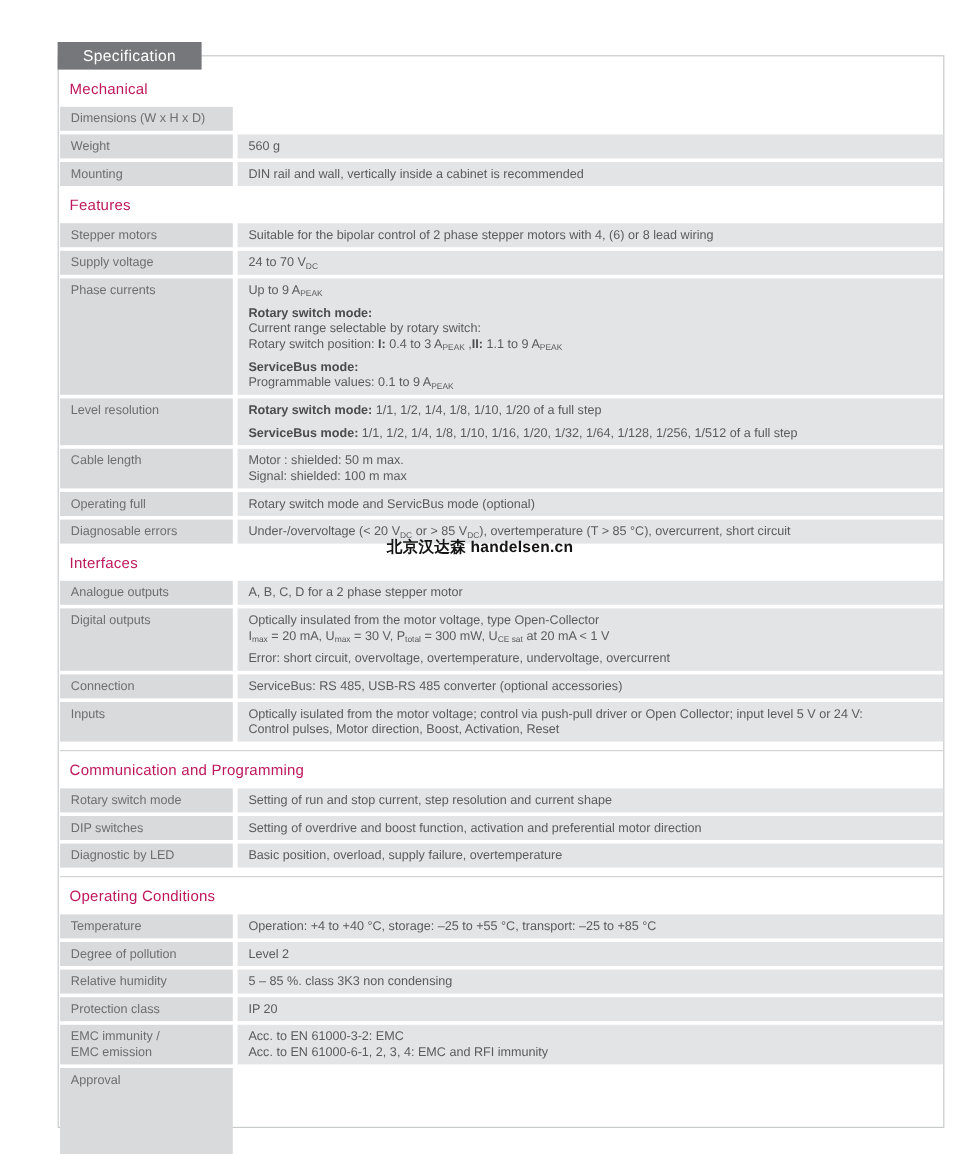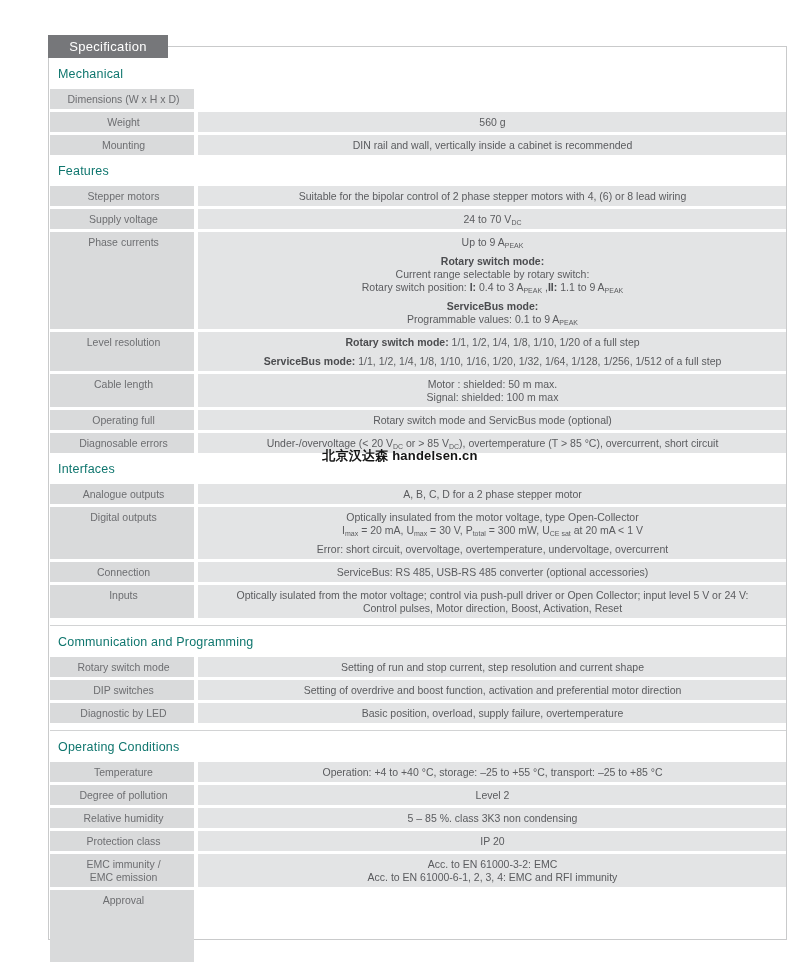--- a/index.html
+++ b/index.html
@@ -14,28 +14,28 @@
   }
   .spec-tab{
     position:absolute;left:48px;top:35px;width:120px;height:23px;
     background:#76777a;color:#ffffff;font-size:13px;letter-spacing:.3px;
     display:flex;align-items:center;justify-content:center;z-index:2;
   }
   .content{
     position:absolute;left:50px;top:58px;width:736px;z-index:1;
   }
   .section-header{
-    color:#0f766e;font-size:12.5px;letter-spacing:.2px;
+    color:#be185d;font-size:12.5px;letter-spacing:.2px;
     margin:9px 0 8px 8px;
   }
   .section-divider{
     height:1px;background:#d2d3d4;margin:7px 0 0 0;
   }
   .row{
-    display:flex;gap:4px;margin-bottom:3px;min-height:19px;text-align:center;
+    display:flex;gap:4px;margin-bottom:3px;min-height:19px;
   }
   .lbl{
     width:144px;flex:0 0 144px;background:#d9dadb;color:#6d6e71;
     font-size:10.5px;line-height:13px;padding:4px 6px 3px 9px;box-sizing:border-box;
   }
   .val{
     flex:1;background:#e3e4e5;color:#5a5b5e;
     font-size:10.5px;line-height:13px;padding:4px 8px 3px 9px;box-sizing:border-box;
   }
   .para{margin:0;}

